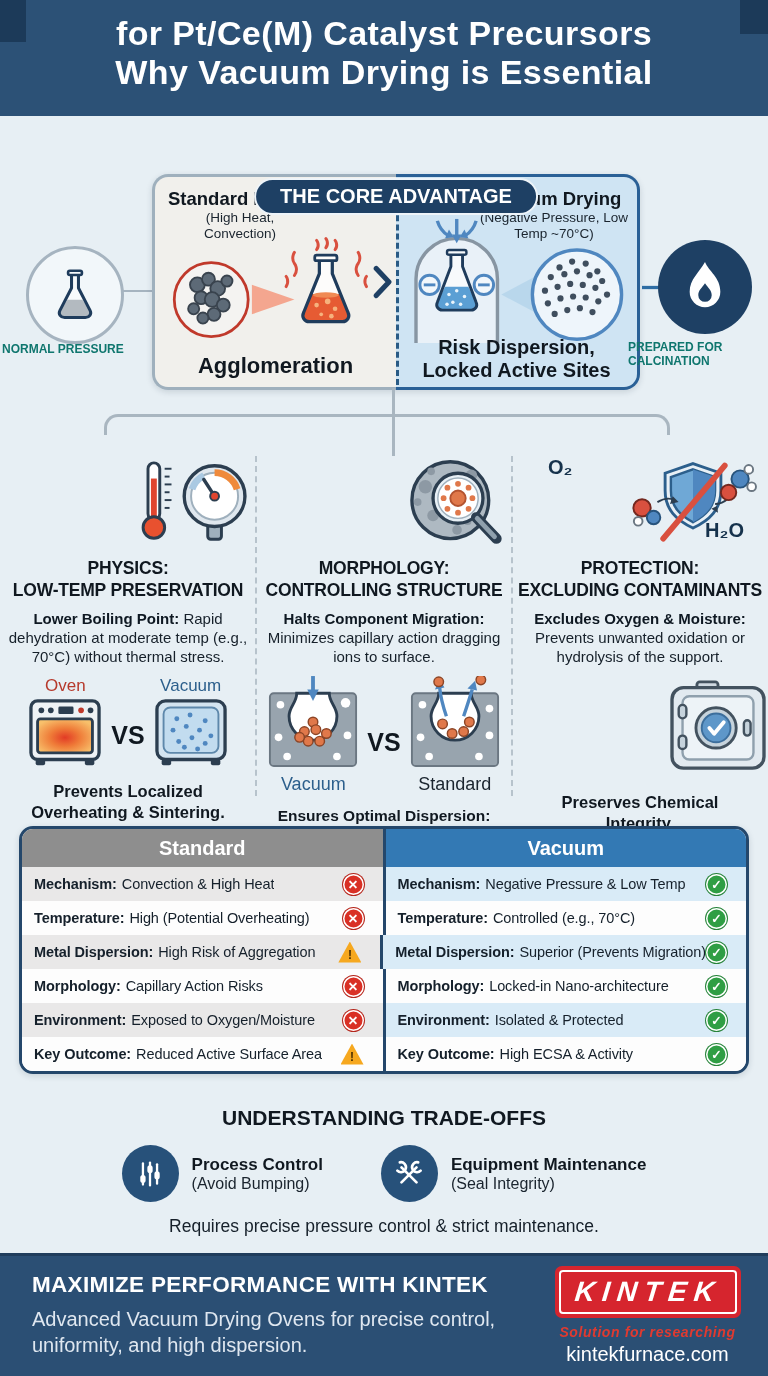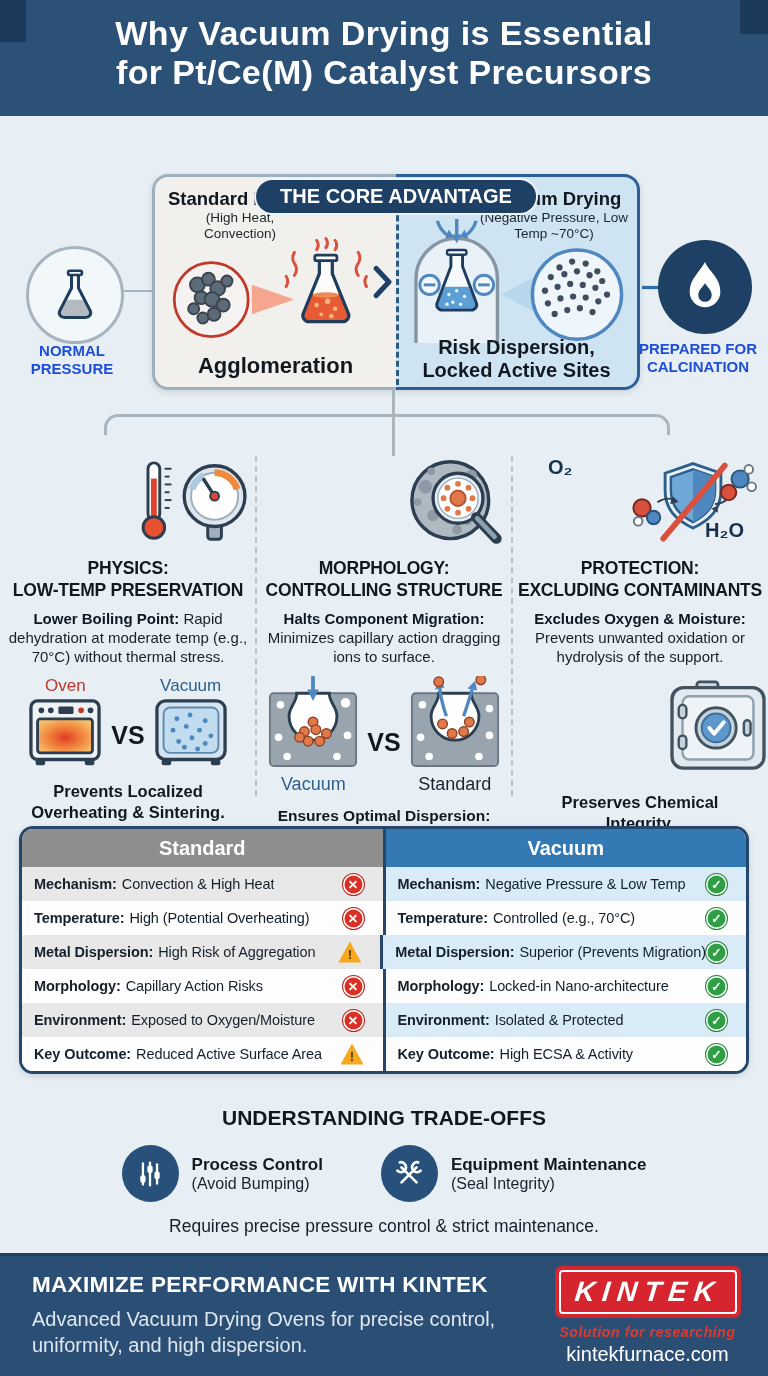--- a/index.html
+++ b/index.html
@@ -11,21 +11,21 @@
   .corner.tl{left:0;top:0;width:26px;height:42px;}
   .corner.tr{right:0;top:0;width:28px;height:34px;}
   .subbar{position:absolute;left:0;top:116px;width:768px;height:36px;background:#ccdbe7;display:flex;align-items:center;justify-content:center;}
   .subbar .sub{font-size:20px;color:#1d2733;}
   .subbar .accent{position:absolute;right:0;top:0;width:22px;height:36px;background:#24476b;}
   
   .core{position:absolute;left:0;top:152px;width:768px;height:282px;}
   .node-circle{position:absolute;border-radius:50%;display:flex;align-items:center;justify-content:center;}
   .left-circle{left:26px;top:94px;width:92px;height:92px;background:#f2f7fa;border:3px solid #a6b4c0;}
   .flame-circle{left:658px;top:88px;width:94px;height:94px;background:#1e4064;}
-  .node-label{position:absolute;text-align:center;font-weight:bold;font-size:15px;line-height:1.2;color:#1d4ed8;}
+  .node-label{position:absolute;font-weight:bold;font-size:12px;line-height:1.2;color:#0f766e;}
   .left-label{left:2px;top:190px;width:140px;}
   .right-label{left:628px;top:188px;width:140px;}
   .conn-left{position:absolute;left:120px;top:138px;width:33px;border-top:2.5px solid #a6b4c0;}
   .core-box{position:absolute;left:152px;top:22px;width:488px;height:216px;display:flex;border-radius:16px;box-shadow:0 2px 6px rgba(20,40,60,.15);}
   .core-left{position:relative;width:50%;background:#f1f0ec;border:3px solid #9fb0bd;border-right:none;border-radius:16px 0 0 16px;}
   .core-right{position:relative;width:50%;background:#cfe4f3;border:3px solid #2a6096;border-left:none;border-radius:0 16px 16px 0;}
   .core-seam{position:absolute;left:50%;top:5px;bottom:5px;border-left:3px dashed #2a5b85;}
   .seam-chevron{position:absolute;left:calc(50% - 24px);top:50%;transform:translateY(-50%);}
   .badge{position:absolute;left:50%;transform:translateX(-50%);top:4px;background:#1e4064;color:#fff;font-weight:bold;font-size:20px;padding:5px 24px;border-radius:22px;border:2.5px solid #eef4f9;white-space:nowrap;z-index:3;}
   .half-title{position:absolute;text-align:center;font-weight:bold;font-size:18.5px;color:#101820;line-height:1.1;}
@@ -112,22 +112,22 @@
 </style>
 </head>
 <body>
 
 <div class="page">
 
   <div class="header">
     <div class="corner tl"></div>
     <div class="corner tr"></div>
     <div class="title">
+      <div>for Pt/Ce(M) Catalyst Precursors</div>
       <div>Why Vacuum Drying is Essential</div>
-      <div>for Pt/Ce(M) Catalyst Precursors</div>
     </div>
   </div>
 
   <div class="core">
     <div class="conn-left"></div>
 
     <div class="node-circle left-circle">
       <svg viewBox="0 0 60 64" width="52" height="56">
         <path d="M26 8 v16 L12.5 50 c-2 4 1 8 5.5 8 h24 c4.5 0 7.5-4 5.5-8 L34 24 V8" fill="#f7fafc"></path>
         <path d="M21.5 37.5 L12.5 50 c-2 4 1 8 5.5 8 h24 c4.5 0 7.5-4 5.5-8 L38.5 37.5 z" fill="#b3bac0"></path>

